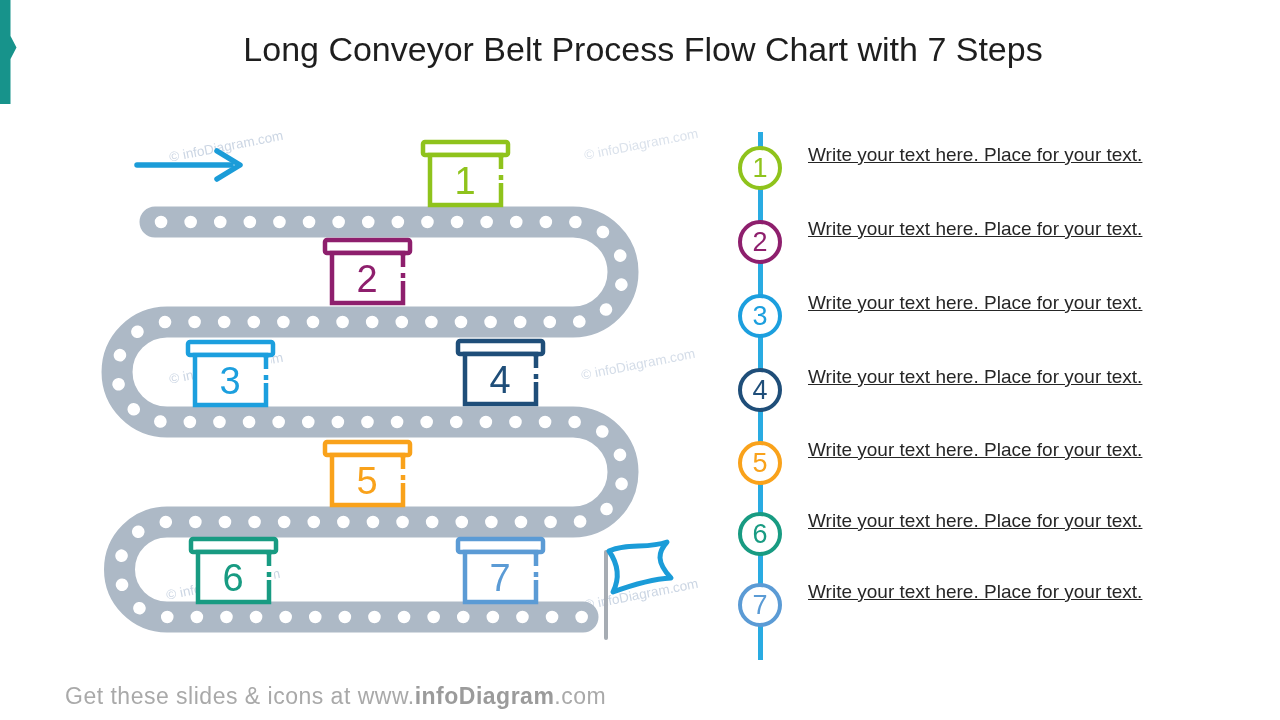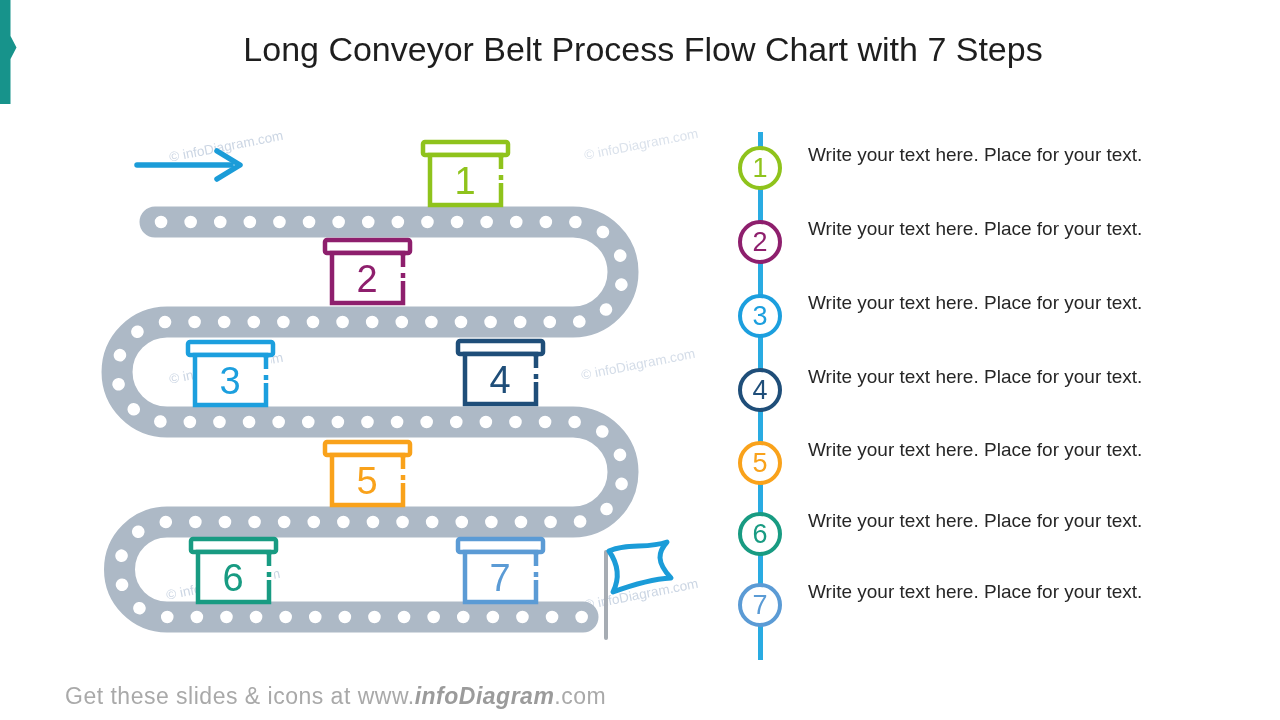--- a/index.html
+++ b/index.html
@@ -18,25 +18,25 @@
   .diagram-svg { position:absolute; left:0; top:0; }
 
   .v-line { position:absolute; left:758px; top:132px; width:4.5px; height:528px;
             background:#29ABE2; }
 
   .step-circle { position:absolute; width:44px; height:44px; border-radius:50%;
                  background:#ffffff; border:4.5px solid #888;
                  display:flex; align-items:center; justify-content:center;
                  font-size:27px; }
   .step-text { position:absolute; width:360px; font-size:19px; line-height:29px;
-               color:#262626; }
+               color:#262626;text-decoration:underline; }
 
   .footer { position:absolute; left:65px; top:683px; font-size:23px;
             color:#a9a9a9; letter-spacing:.5px; }
-  .footer b { color:#9b9b9b;font-style:italic; }
+  .footer b { color:#9b9b9b; }
 
   svg text { font-family:"Liberation Sans", sans-serif; }
 </style>
 </head>
 <body>
 
 <div class="slide">
 
   <svg class="corner-accent" width="18" height="106" viewBox="0 0 18 106">
     <path d="M0 0 H10.5 V36 L16.5 47.5 L10.5 59 V104 H0 Z" fill="#17938B"></path>

